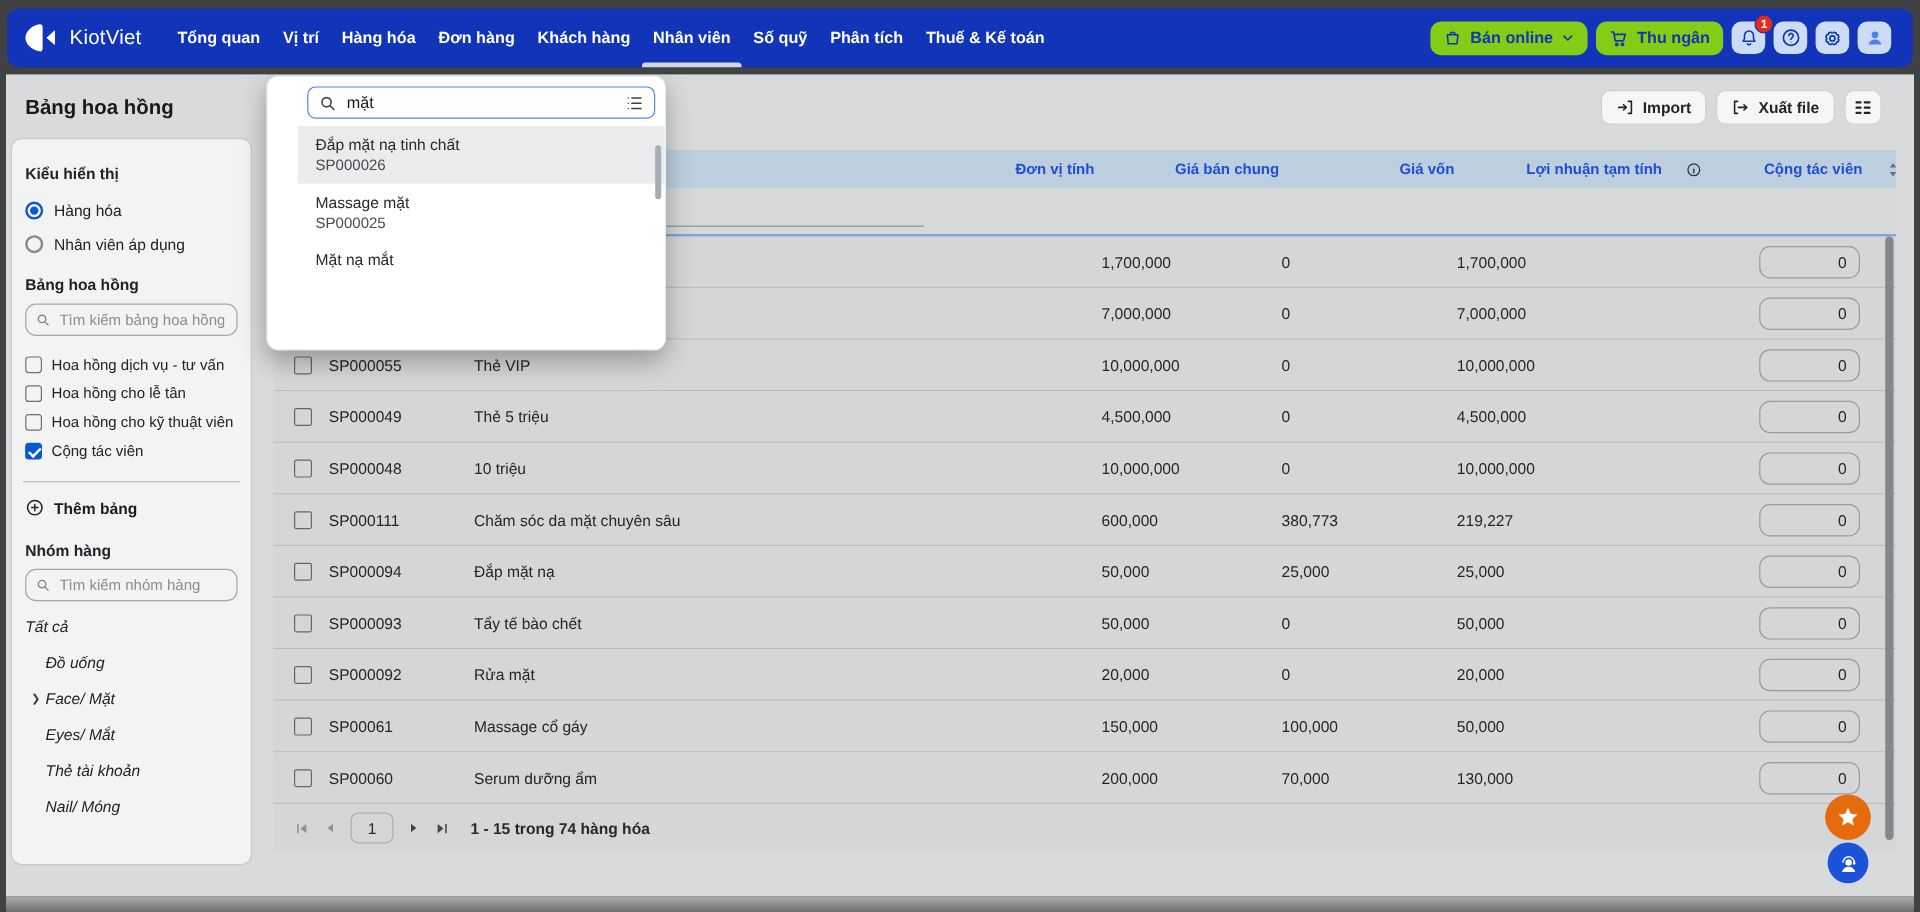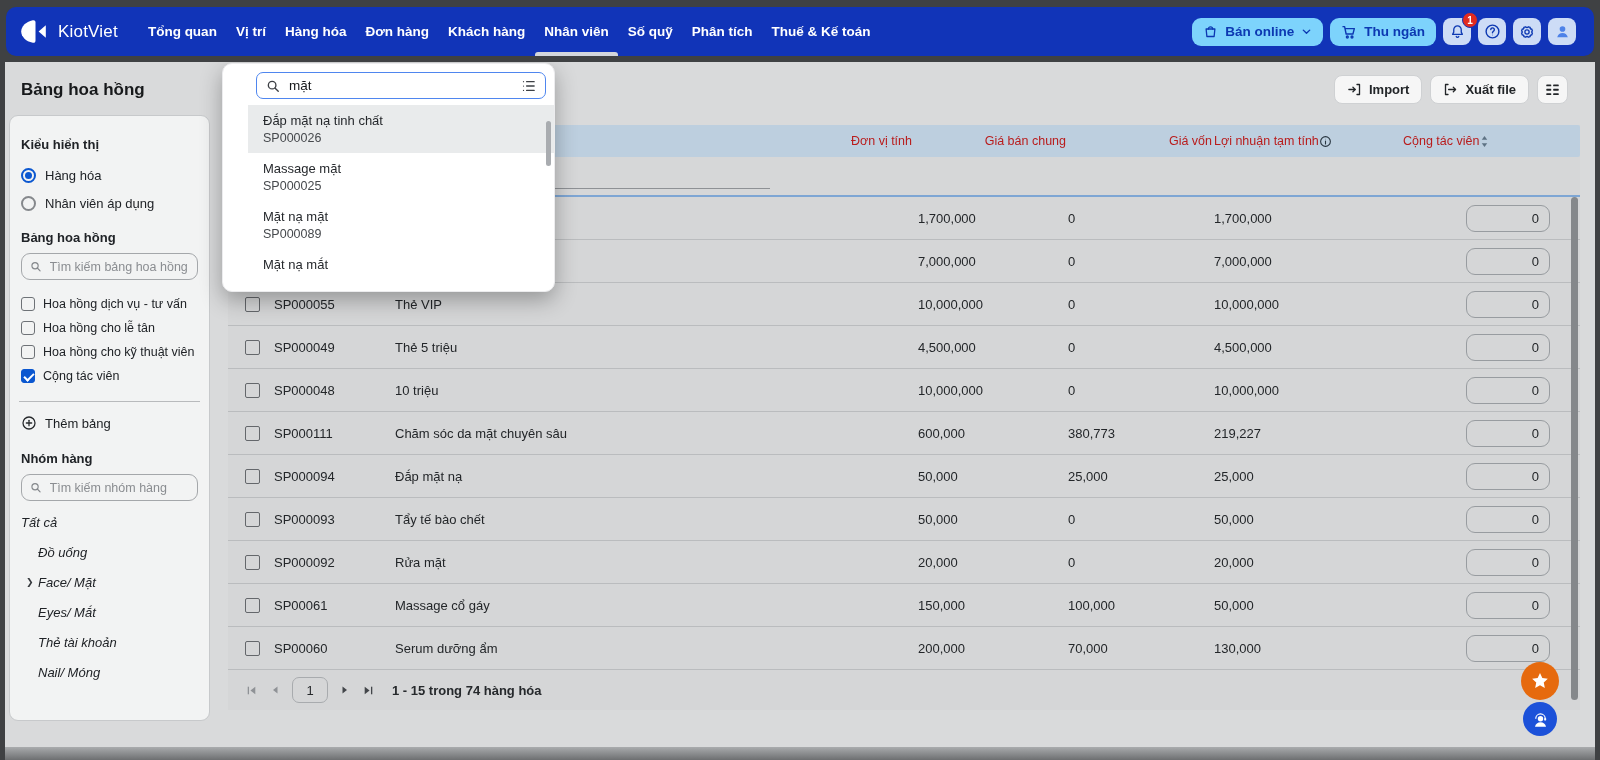--- a/index.html
+++ b/index.html
@@ -16,21 +16,21 @@
     position:absolute; left:6px; right:6px; top:7px; height:49px;
     background:#1134b8; border-radius:10px;
     display:flex; align-items:center; padding:0 18px 0 14px; z-index:60;
   }
   .brand { display:flex; align-items:center; gap:11px; color:#fff; margin-right:30px; cursor:pointer; }
   .brand-name { font-size:17px; font-weight:normal; letter-spacing:.2px; }
   .menu { display:flex; gap:19px; align-items:stretch; list-style:none; margin:0; padding:0; height:49px; }
   .menu .nav-item { display:flex; align-items:center; position:relative; color:#fff; font-size:13.5px; font-weight:600; cursor:pointer; white-space:nowrap; }
   .menu .nav-item.active::after { content:""; position:absolute; left:-9px; right:-9px; bottom:0; height:4px; background:#d3d6dc; border-radius:3px 3px 0 0; }
   .nav-right { margin-left:auto; display:flex; align-items:center; gap:7px; }
-  .pill { height:28px; background:#7dd3fc; border-radius:9px; color:#0c38b2; font-weight:bold; font-size:13.5px; display:flex; align-items:center; gap:7px; padding:0 11px; cursor:pointer; white-space:nowrap; }
+  .pill { height:28px; background:#84cc16; border-radius:9px; color:#0c38b2; font-weight:bold; font-size:13.5px; display:flex; align-items:center; gap:7px; padding:0 11px; cursor:pointer; white-space:nowrap; }
   .icon-btn { width:28px; height:27px; background:#cddcf6; border-radius:8px; display:flex; align-items:center; justify-content:center; color:#0c38b2; position:relative; cursor:pointer; }
   .badge { position:absolute; top:-6px; right:-7px; min-width:16px; height:16px; border-radius:8px; background:#e12b1f; color:#fff; font-size:10px; font-weight:bold; display:flex; align-items:center; justify-content:center; padding:0 4px; border:1.5px solid #1134b8; }
 
   
   .content { position:absolute; left:5px; right:5px; top:62px; bottom:13px; background:#d9dadb; overflow:hidden; }
   .bottom-edge { position:absolute; left:5px; right:5px; bottom:0; height:13px; background:linear-gradient(#a9abad,#6d6f71); }
   .page-title { position:absolute; left:16px; top:18px; font-size:17px; font-weight:bold; color:#17191b; }
 
   
   .sidebar {
@@ -48,39 +48,39 @@
   .search-box { margin-top:8px; height:27px; border:1px solid #a4a7aa; border-radius:9px; display:flex; align-items:center; gap:6px; padding:0 8px; color:#85888c; background:#f2f3f3; }
   .search-box input { border:none; outline:none; background:transparent; width:100%; font-size:12.5px; font-family:inherit; color:#202327; }
   .search-box input::placeholder { color:#8a8d91; }
   .checks { margin-top:12px; }
   .check-row { display:flex; align-items:center; gap:8px; height:24px; cursor:pointer; white-space:nowrap; }
   .check-label { font-size:12.5px; }
   .cb { width:14px; height:14px; border:1.6px solid #6e7277; border-radius:3px; background:transparent; flex:none; position:relative; }
   .cb.checked { background:#0b57d0; border-color:#0b57d0; }
   .cb.checked::after { content:""; position:absolute; left:3.5px; top:0.5px; width:4px; height:8px; border:solid #fff; border-width:0 2px 2px 0; transform:rotate(45deg); }
   .divider { border-top:1px solid #b8babc; margin:13px -2px 0; }
-  .add-table { display:flex; align-items:center; gap:8px; font-weight:normal; margin-top:13px; cursor:pointer; color:#1b1e21; }
+  .add-table { display:flex; align-items:center; gap:8px; font-weight:bold; margin-top:13px; cursor:pointer; color:#1b1e21; }
   .group-list { margin-top:6px;font-style:italic; }
   .group-item { height:30px; display:flex; align-items:center; padding-left:17px; cursor:pointer; white-space:nowrap; }
   .group-item.root { padding-left:0; }
   .chev { display:none; }
   .chev.show { display:inline-block; width:12px; margin-left:-12px; font-size:9px; color:#36393d; }
 
   
   .toolbar { position:absolute; top:13px; right:27px; display:flex; gap:8px; align-items:center; z-index:5; }
   .tbtn { height:29px; background:#f6f6f6; border:1px solid #cfd1d3; border-radius:8px; display:flex; align-items:center; gap:7px; padding:0 12px; font-size:13px; font-weight:600; color:#222528; cursor:pointer; }
   .tbtn-sq { width:31px; padding:0; justify-content:center; }
 
   
   .table { position:absolute; left:223px; top:63px; width:1352px; background:#d5d6d7; z-index:1; }
   .grid { display:grid; grid-template-columns:40px 127px 1fr 120px 150px 146px 189px 177px; align-items:center; }
-  .thead { height:32px; background:#bdcfdf; font-size:12.5px; font-weight:normal; color:#b91c1c; border-radius:2px; }
+  .thead { height:32px; background:#bdcfdf; font-size:12.5px; font-weight:bold; color:#1d4ed8; border-radius:2px; }
   .th.num { text-align:right; padding-right:2px; }
   .th.unit { text-align:right; padding-right:6px; }
-  .th-flex { display:flex; align-items:center; justify-content:flex-start; gap:0; }
+  .th-flex { display:flex; align-items:center; justify-content:flex-end; gap:20px; }
   .info-ic { margin-right:-15px; color:#27343f; }
   .sort-ic { color:#5e7284; margin-right:-3px; }
   .addrow { height:40px; border-bottom:2px solid #7ea6d4; position:relative; background:#d6d7d8; }
   .uline { position:absolute; left:22px; top:31px; width:520px; border-bottom:1.5px solid #8e9195; }
   .trow { height:43px; background:#d5d6d7; border-bottom:1px solid #babcbe; font-size:13px; color:#232629; }
   .td.num { text-align:left; padding-right:2px; }
   .cell-code { padding-left:6px; }
   .row-cb { display:block; width:15px; height:15px; border:1.5px solid #64676b; border-radius:2px; margin-left:17px; background:transparent; cursor:pointer; }
   .ctv-cell { display:flex; justify-content:flex-end; padding-right:30px; }
   .ctv-input { width:84px; height:27px; border:1px solid #989ca0; border-radius:9px; background:transparent; text-align:right; padding:0 10px; font-size:13px; color:#232629; font-family:inherit; outline:none; }
@@ -585,24 +585,20 @@
         <div class="dd-item highlighted">
           <div class="dd-name">Đắp mặt nạ tinh chất</div>
           <div class="dd-code">SP000026</div>
         </div>
 
         <div class="dd-item">
           <div class="dd-name">Massage mặt</div>
           <div class="dd-code">SP000025</div>
         </div>
 
-        <div class="dd-item">
-          <div class="dd-name">Mặt nạ mặt</div>
-          <div class="dd-code">SP000089</div>
-        </div>
 
         <div class="dd-item">
           <div class="dd-name">Mặt nạ mắt</div>
           <div class="dd-code"></div>
         </div>
       </div>
     <div class="dd-thumb"></div>
   </div>
 
   <div class="fab fab-star">

